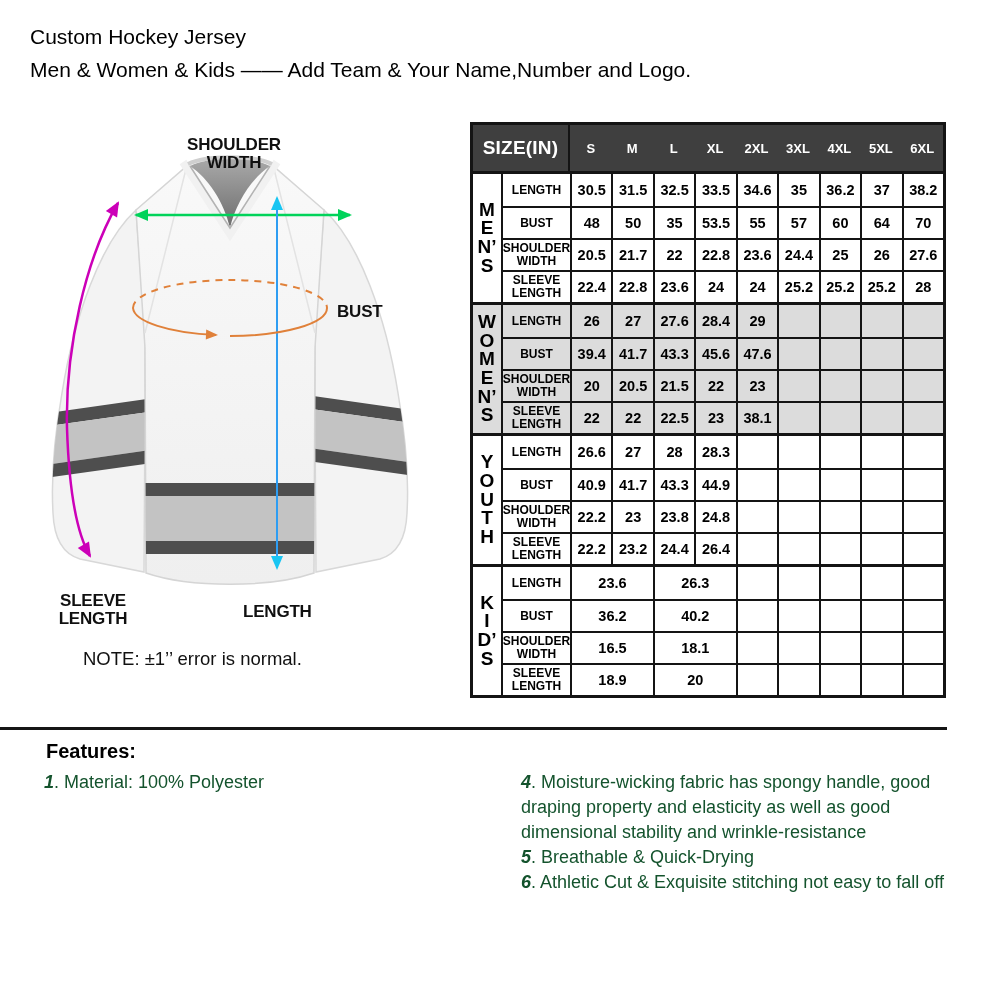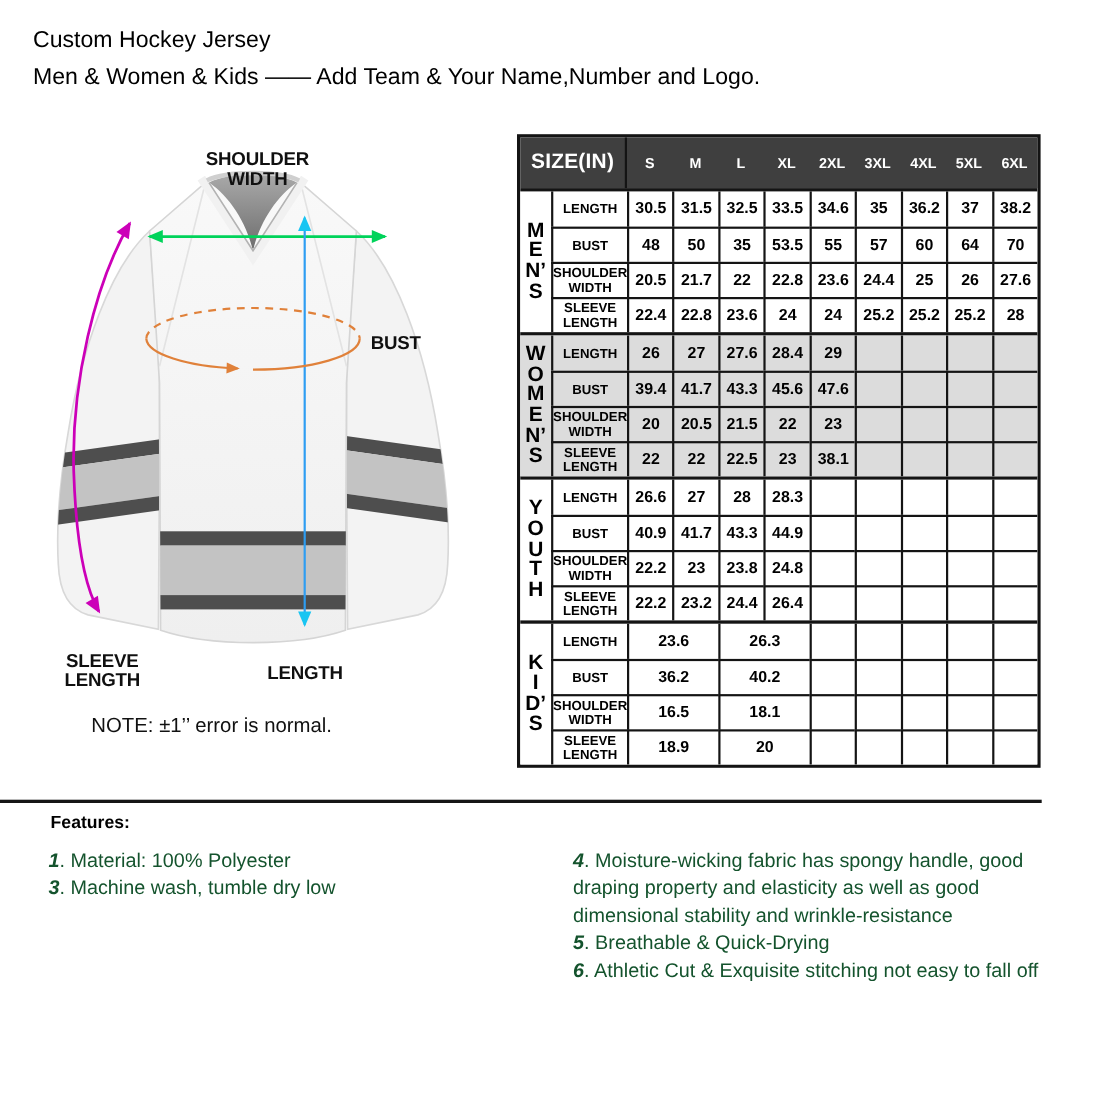--- a/index.html
+++ b/index.html
@@ -41,21 +41,21 @@
              text-align:center;font-weight:700;font-size:19px;line-height:.98;}
   .row-label{display:flex;align-items:center;justify-content:center;text-align:center;
              font-weight:700;font-size:12px;line-height:1.08;padding:0 1px;
              border-left:2px solid var(--tb-border);border-top:2px solid var(--tb-border);}
   .cell{display:flex;align-items:center;justify-content:center;font-weight:700;font-size:14.5px;
         border-left:2px solid var(--tb-border);border-top:2px solid var(--tb-border);}
   .bt0{border-top:none;}
 
   
   .divider{position:absolute;left:0;top:727px;width:1001px;height:3px;background:#151515;}
-  .features-heading{position:absolute;left:46px;top:740px;font-size:16px;font-weight:700;color:#000;}
+  .features-heading{position:absolute;left:46px;top:740px;font-size:20px;font-weight:700;color:#000;}
   .feat-col{position:absolute;top:770px;font-size:18px;line-height:25px;color:#14532d;}
   .feat-left{left:44px;width:445px;}
   .feat-right{left:521px;width:452px;}
   .feat-num{font-weight:700;font-style:italic;}
   .footer-note{position:absolute;left:42px;top:929px;width:942px;font-size:17.5px;
                line-height:25.5px;letter-spacing:-0.1px;color:var(--red);}
 </style>
 </head>
 <body>
 
@@ -351,21 +351,20 @@
           <div class="cell"></div>
         </div>
       </div>
   </div>
 
   <div class="divider"></div>
 
   <div class="features-heading">Features:</div>
   <div class="feat-col feat-left">
       <div class="feat-item"><span class="feat-num">1</span>. Material: 100% Polyester</div>
-      <div class="feat-item"><span class="feat-num">3</span>. Machine wash, tumble dry low</div>
     </div>
   <div class="feat-col feat-right">
       <div class="feat-item"><span class="feat-num">4</span>. Moisture-wicking fabric has spongy handle, good draping property and elasticity as well as good dimensional stability and wrinkle-resistance</div>
       <div class="feat-item"><span class="feat-num">5</span>. Breathable &amp; Quick-Drying</div>
       <div class="feat-item"><span class="feat-num">6</span>. Athletic Cut &amp; Exquisite stitching not easy to fall off</div>
     </div>
 
 
 </div>
 

